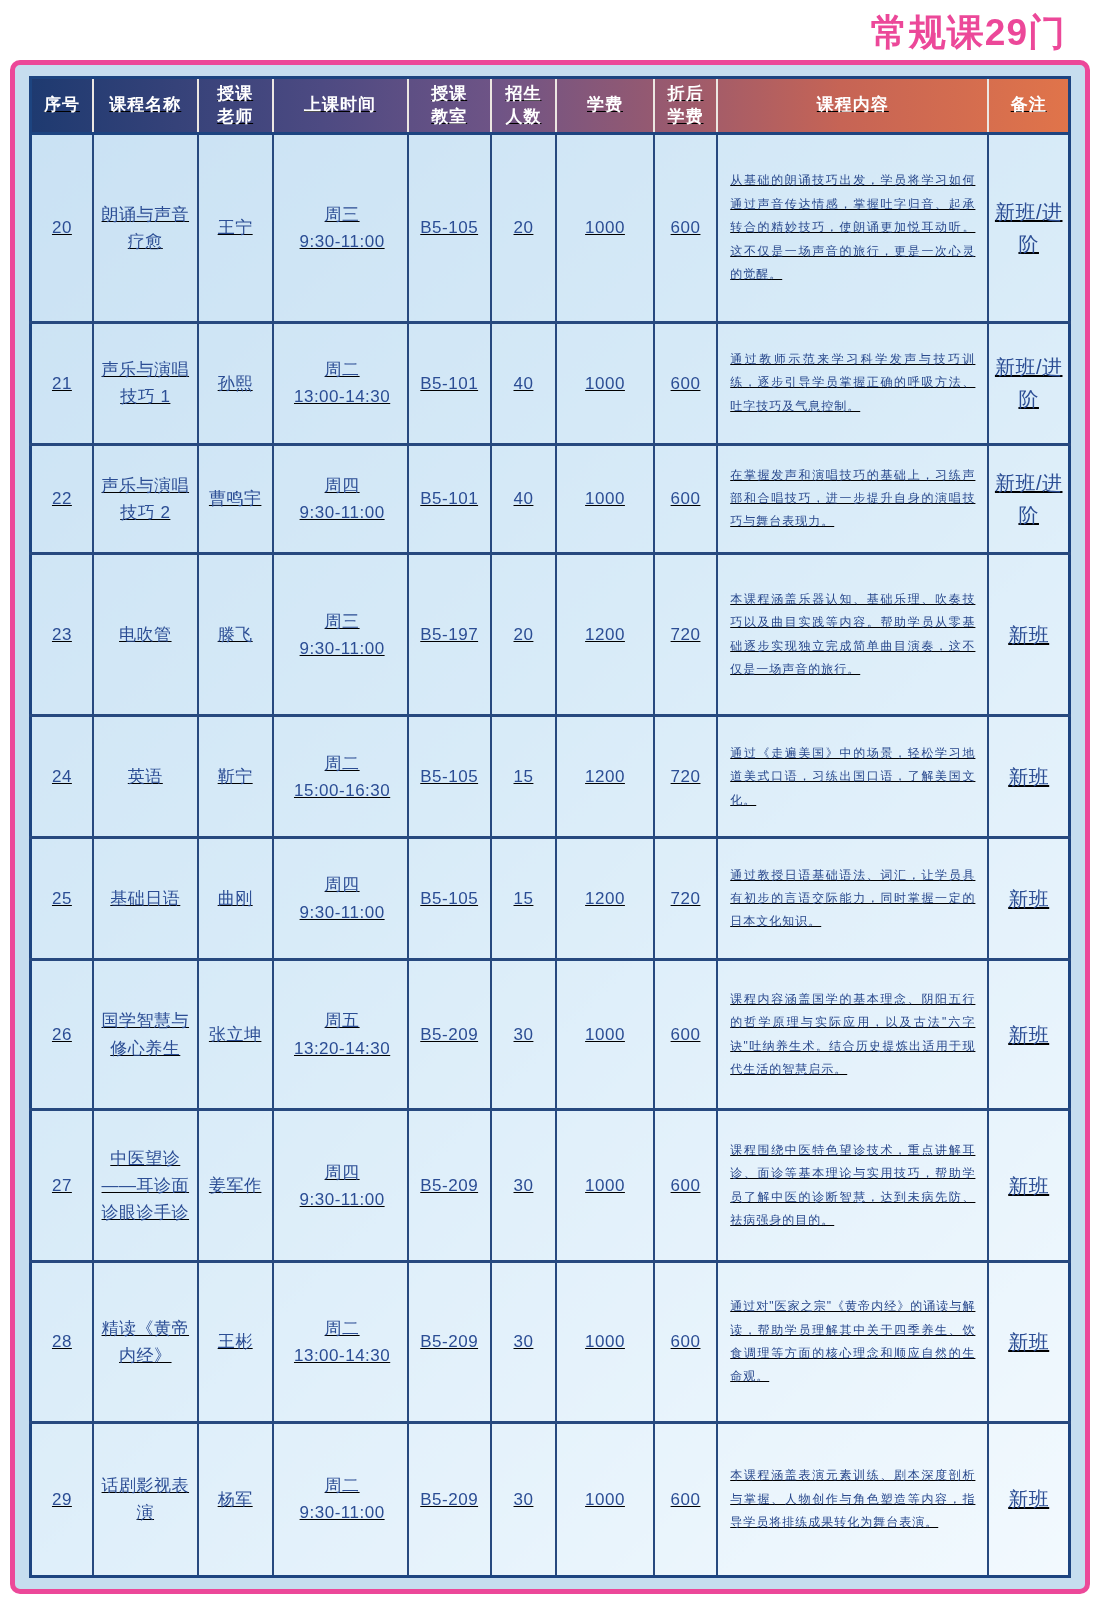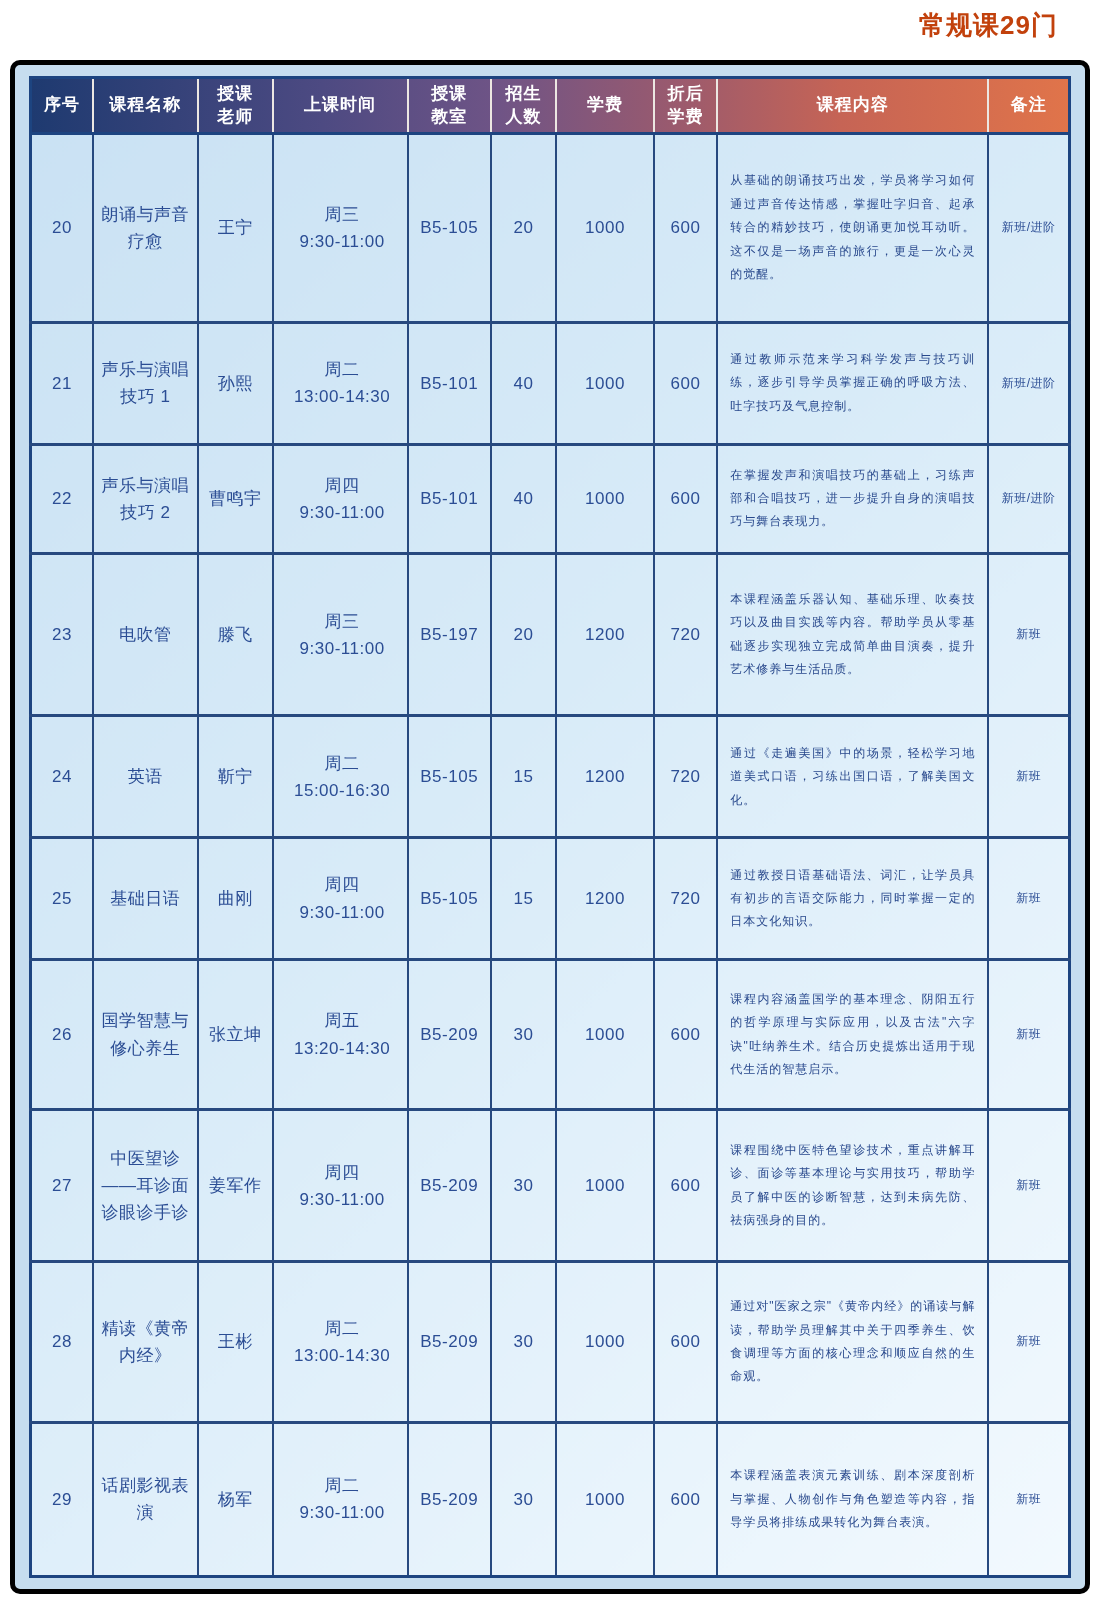--- a/index.html
+++ b/index.html
@@ -10,36 +10,37 @@
   .page {
     position:relative;
     width:1102px;
     height:1604px;
     background:#ffffff;
     overflow:hidden;
   }
   .page-title {
     position:absolute;
     top:8px;
-    right:44px;
-    font-size:26px;
+    right:36px;
+    font-size:37px;
     font-weight:bold;
-    color:#c2410c;
+    color:#ec4899;
     letter-spacing:1px;
   }
   .frame {
     position:absolute;
     top:60px;
     left:10px;
     width:1080px;
     height:1534px;
-    border:5px solid #000000;
+    border:5px solid #ec4899;
     border-radius:10px;
     background:#c6ddef;
     padding:11px 14px;
+    text-decoration:underline;
   }
   table.course-table {
     width:100%;
     height:100%;
     border-collapse:collapse;
     table-layout:fixed;
     background:linear-gradient(135deg,#c9e1f3 0%,#d8ebf8 45%,#f2f9fe 100%);
     border:3px solid #1d4480;
   }
   thead tr {
@@ -71,21 +72,21 @@
   }
   tbody td.cell-time { white-space:pre-line;padding-left:10px; }
   tbody td.cell-content {
     text-align:justify;
     font-size:12px;
     line-height:1.95;
     padding:8px 12px;
     letter-spacing:1px;
     color:#28488c;
   }
-  tbody td.cell-note { font-size:12px; padding:6px 2px; }
+  tbody td.cell-note { font-size:20px; padding:6px 2px; }
   tbody tr:nth-child(1)  { height:186px; }
   tbody tr:nth-child(2)  { height:120px; }
   tbody tr:nth-child(3)  { height:108px; }
   tbody tr:nth-child(4)  { height:160px; }
   tbody tr:nth-child(5)  { height:120px; }
   tbody tr:nth-child(6)  { height:120px; }
   tbody tr:nth-child(7)  { height:148px; }
   tbody tr:nth-child(8)  { height:150px; }
   tbody tr:nth-child(9)  { height:158px; }
   tbody tr:nth-child(10) { height:152px; }
@@ -171,21 +172,21 @@
           <tr>
             <td>23</td>
             <td>电吹管</td>
             <td>滕飞</td>
             <td class="cell-time">周三
 9:30-11:00</td>
             <td>B5-197</td>
             <td>20</td>
             <td>1200</td>
             <td>720</td>
-            <td class="cell-content">本课程涵盖乐器认知、基础乐理、吹奏技巧以及曲目实践等内容。帮助学员从零基础逐步实现独立完成简单曲目演奏，提升艺术修养与生活品质。</td>
+            <td class="cell-content">本课程涵盖乐器认知、基础乐理、吹奏技巧以及曲目实践等内容。帮助学员从零基础逐步实现独立完成简单曲目演奏，这不仅是一场声音的旅行。</td>
             <td class="cell-note">新班</td>
           </tr>
           <tr>
             <td>24</td>
             <td>英语</td>
             <td>靳宁</td>
             <td class="cell-time">周二
 15:00-16:30</td>
             <td>B5-105</td>
             <td>15</td>

